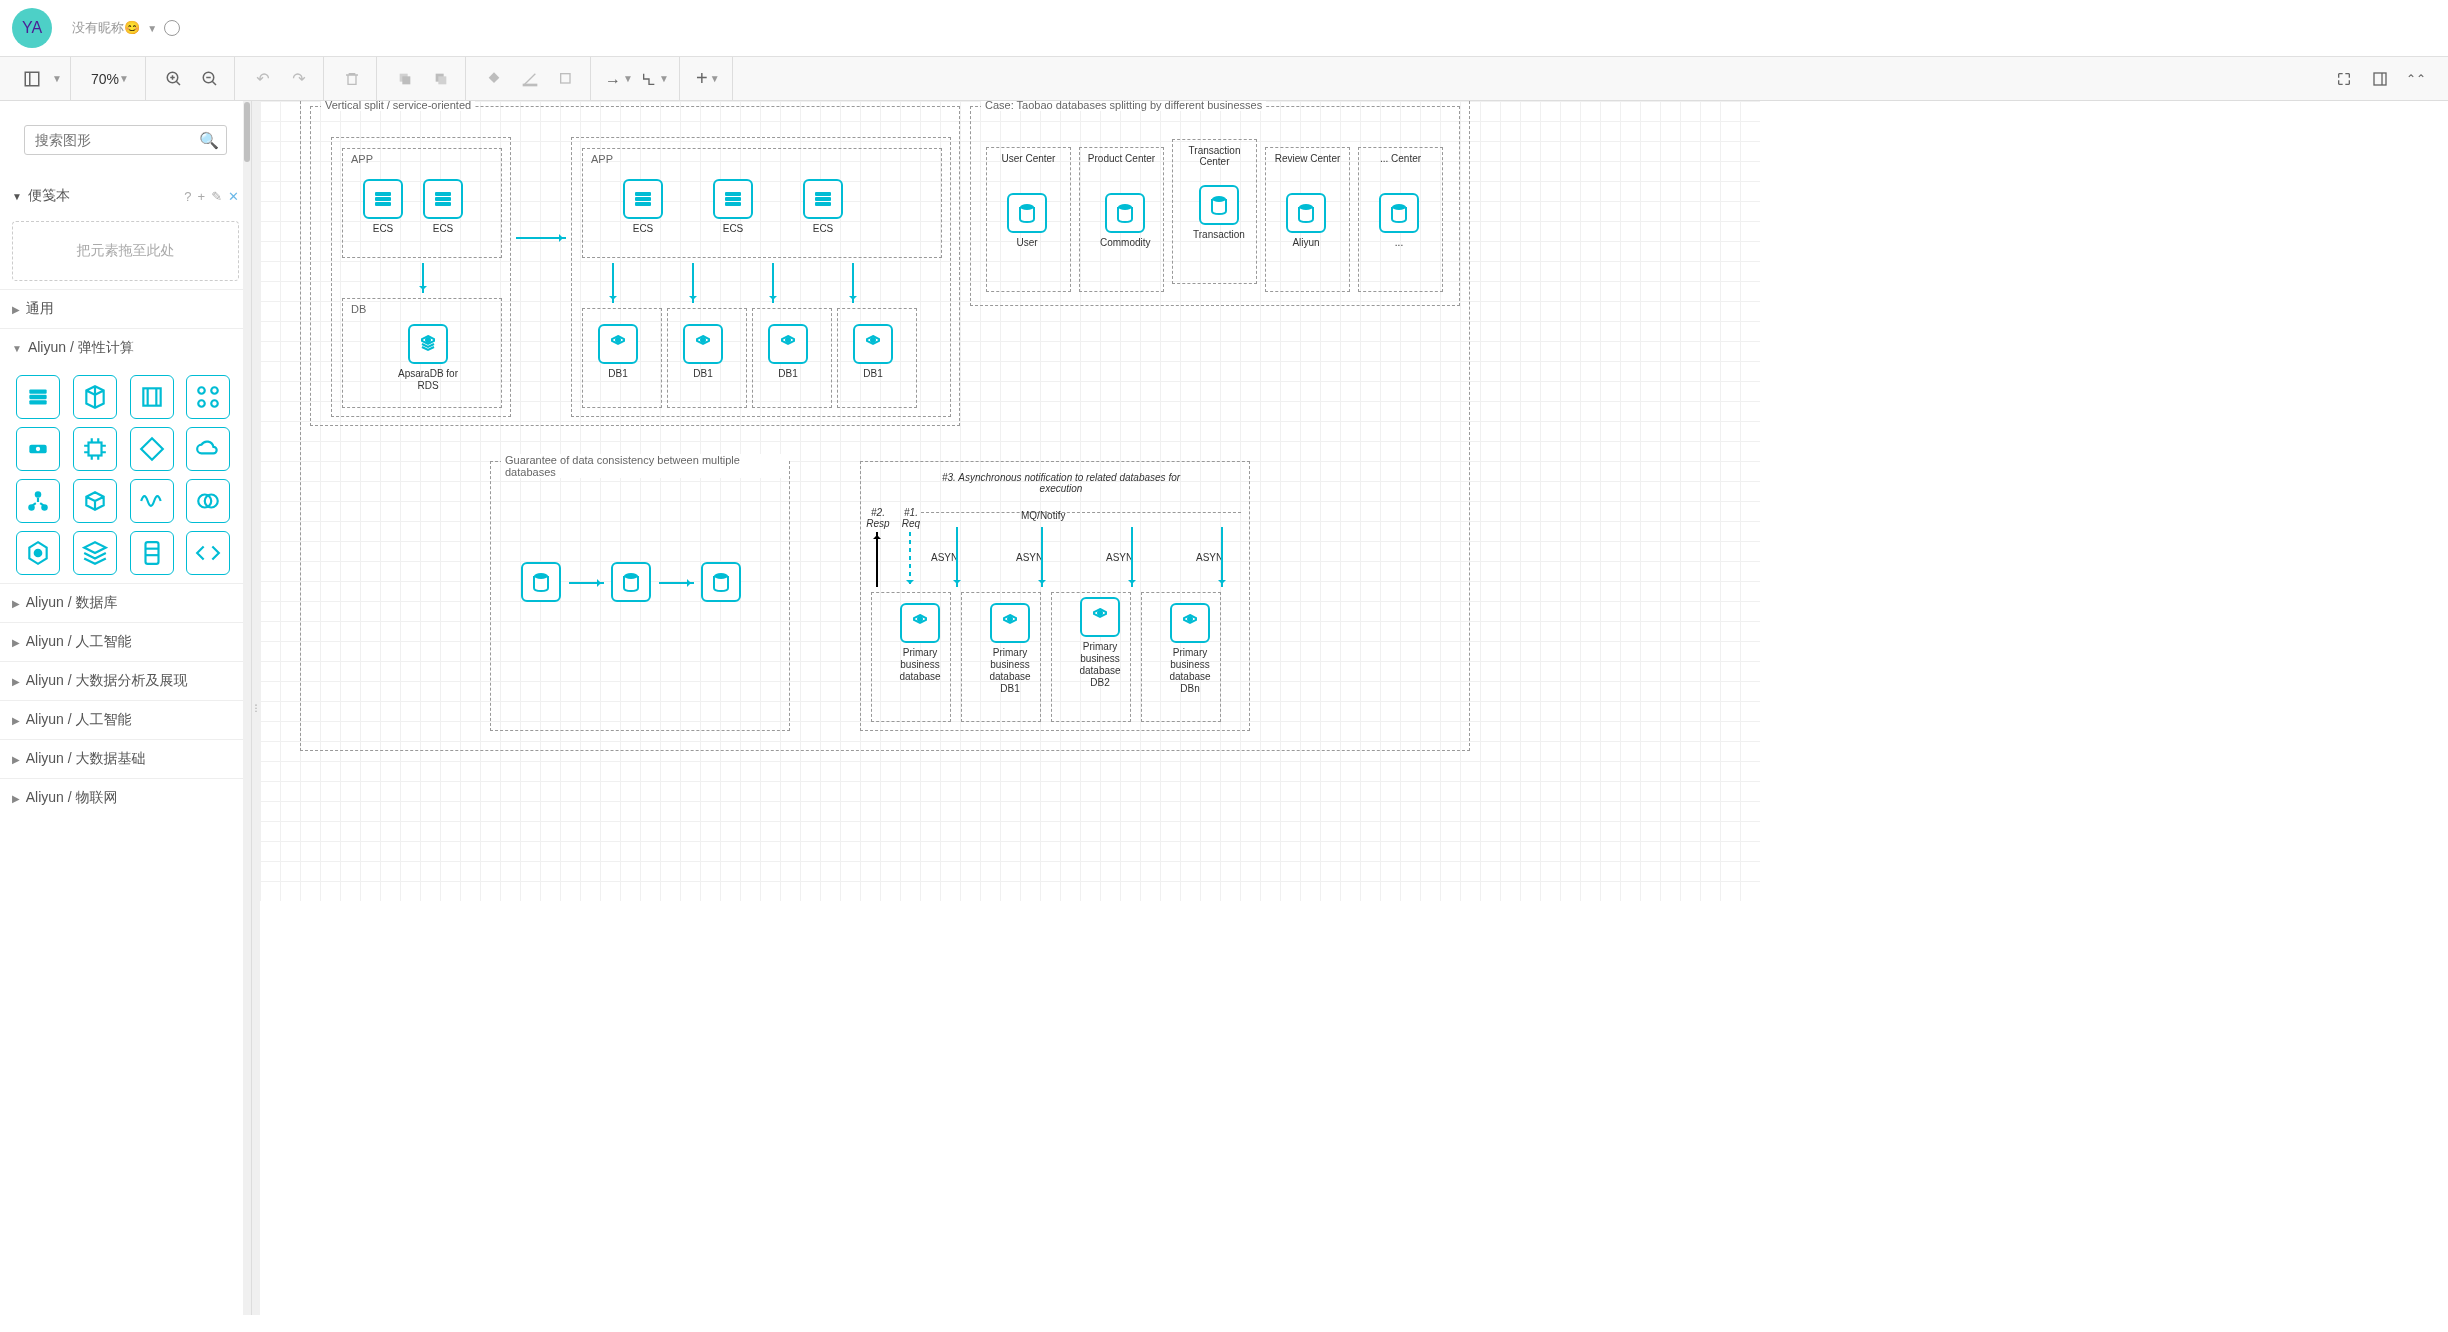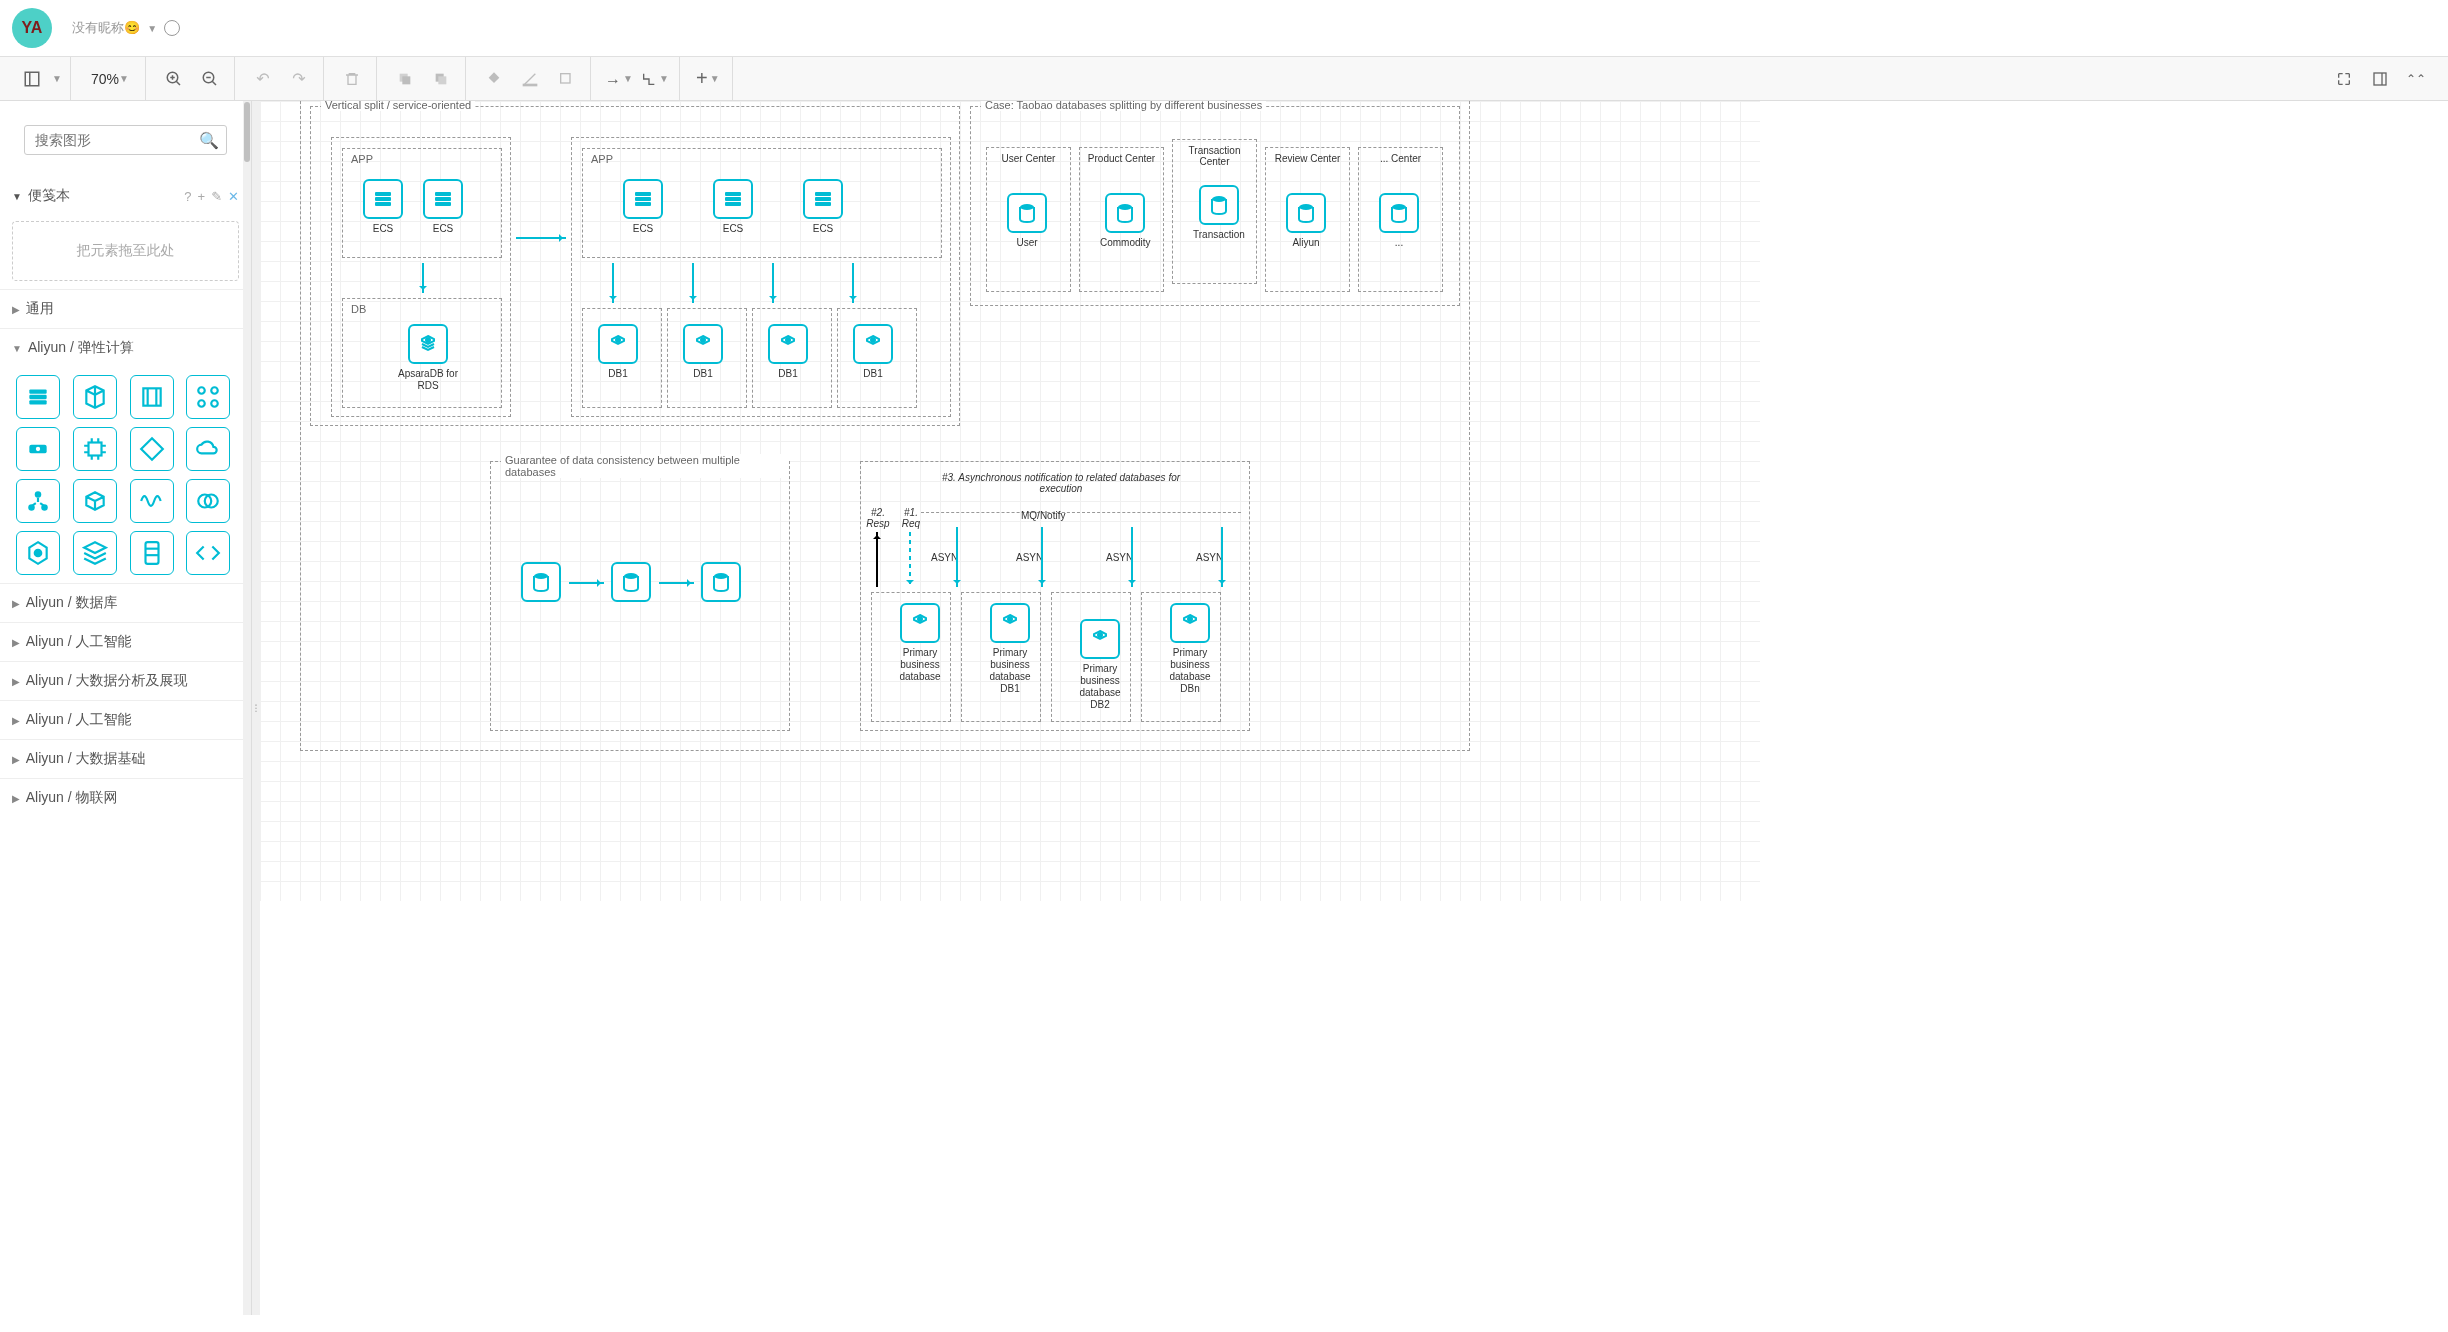--- a/index.html
+++ b/index.html
@@ -1,18 +1,18 @@
 <!DOCTYPE html>
 <html><head>
 <meta charset="utf-8">
 <style>
 *{box-sizing:border-box;margin:0;padding:0;font-family:-apple-system,BlinkMacSystemFont,"Segoe UI",Helvetica,Arial,sans-serif}
 body{background:#fff;overflow:hidden}
 .header{display:flex;align-items:center;padding:8px 12px;border-bottom:1px solid #e0e0e0}
-.avatar{width:40px;height:40px;border-radius:50%;background:#4dd0c7;color:#7f1d1d;display:flex;align-items:center;justify-content:center;font-weight:700;margin-right:20px}
+.avatar{width:40px;height:40px;border-radius:50%;background:#4dd0c7;color:#4c1d95;display:flex;align-items:center;justify-content:center;font-weight:400;margin-right:20px}
 .title-area{flex:1}
 .doc-title{font-size:20px;font-weight:400;color:#333;margin-bottom:6px}
 .menubar{display:flex;gap:24px}
 .menu-item{font-size:15px;color:#333;cursor:pointer}
 .user-info{display:flex;align-items:center;gap:7px;color:#999;font-size:13px}
 .globe{width:16px;height:16px;border:1.5px solid #999;border-radius:50%;position:relative}
 .toolbar{display:flex;align-items:center;height:44px;background:#f8f8f8;border-bottom:1px solid #ddd;padding:0 8px;gap:4px}
 .toolbar-section{display:flex;align-items:center;gap:4px;padding:0 8px;border-right:1px solid #ddd;height:100%}
 .toolbar-section:last-child{border-right:none;margin-left:auto}
 .tb-btn{width:32px;height:32px;display:flex;align-items:center;justify-content:center;cursor:pointer;color:#666;border-radius:2px}
@@ -586,21 +586,21 @@
               <div class="node-icon">
                 <svg viewBox="0 0 24 24" fill="#00bcd4">
                   <path d="M12 4l6 3v2l-6 3-6-3V7z" stroke="#00bcd4" fill="none" stroke-width="2"></path>
                   <circle cx="12" cy="8" r="3" fill="#00bcd4"></circle>
                 </svg>
               </div>
               <div class="node-label">Primary business database DB1</div>
             </div>
           </div>
         <div class="dashed-box" style="left:190px;top:130px;width:80px;height:130px">
-            <div class="node-box" style="left:18px;top:26px">
+            <div class="node-box" style="left:18px;top:4px">
               <div class="node-icon">
                 <svg viewBox="0 0 24 24" fill="#00bcd4">
                   <path d="M12 4l6 3v2l-6 3-6-3V7z" stroke="#00bcd4" fill="none" stroke-width="2"></path>
                   <circle cx="12" cy="8" r="3" fill="#00bcd4"></circle>
                 </svg>
               </div>
               <div class="node-label">Primary business database DB2</div>
             </div>
           </div>
         <div class="dashed-box" style="left:280px;top:130px;width:80px;height:130px">

